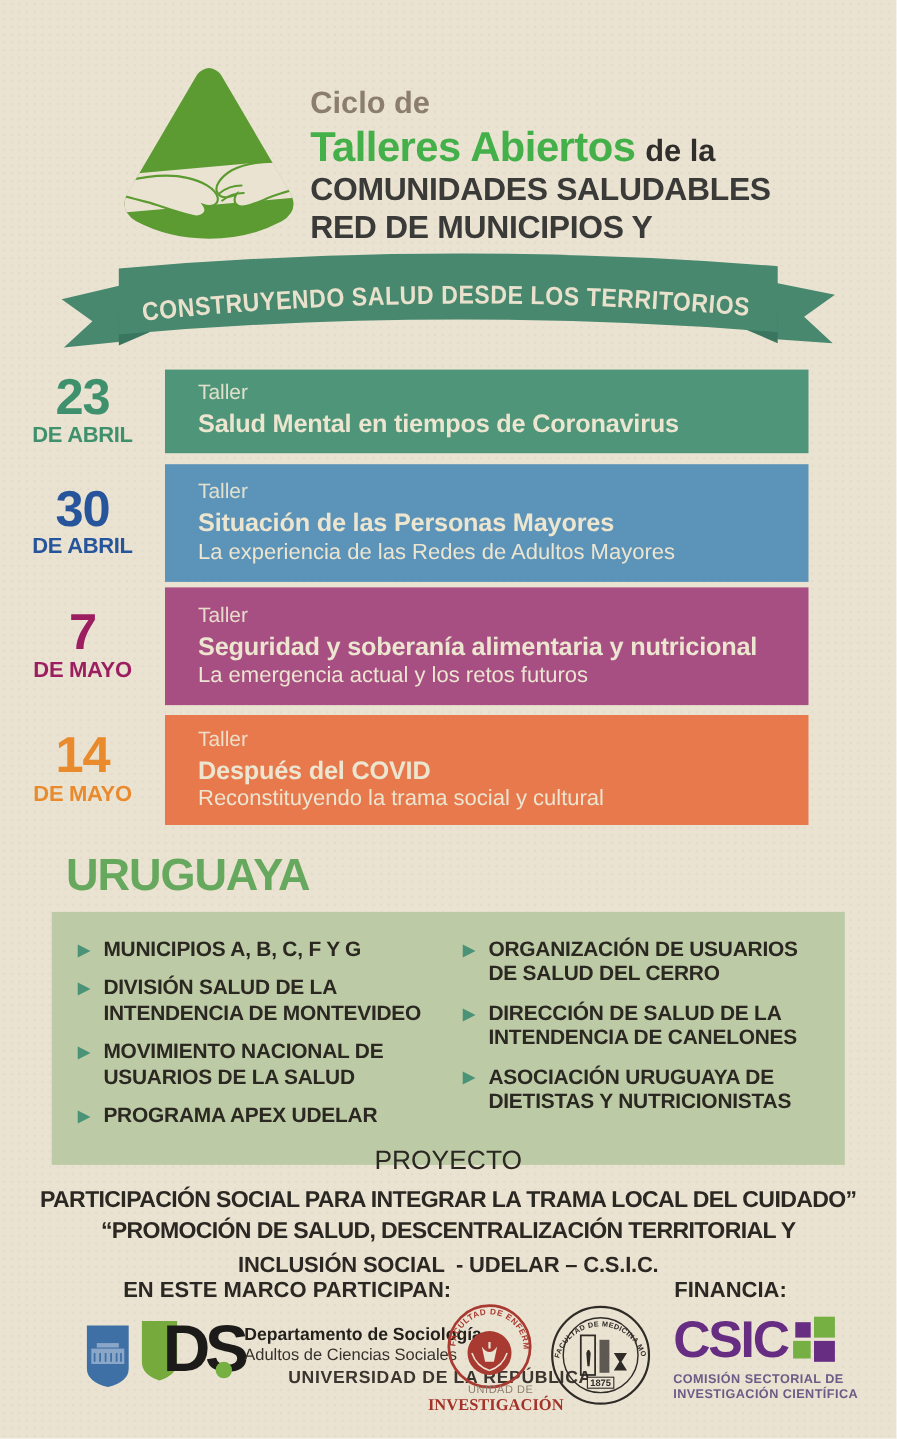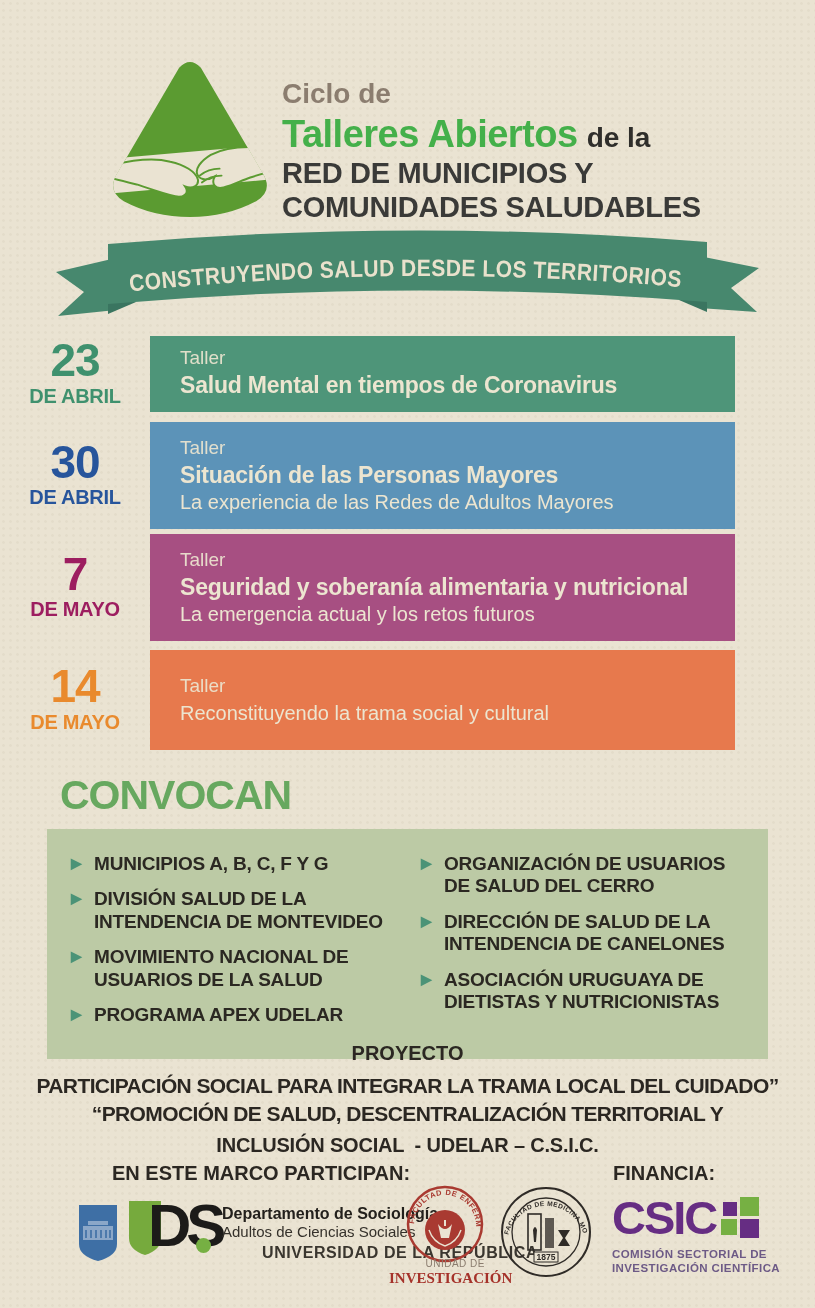--- a/index.html
+++ b/index.html
@@ -41,21 +41,21 @@
   .conv-h{margin:0 0 10px 60px;font-size:41px;font-weight:bold;color:var(--convocan_green,#67a85f);letter-spacing:-1px;}
   .conv-box{margin:0 47px;background:var(--box_green,#bccaa5);padding:24px 18px 20px 22px;display:flex;box-sizing:border-box;}
   .conv-col{box-sizing:border-box;}
   .col-left{width:352px;padding-left:2px;}
   .col-right{flex:1;}
   .conv-item{display:flex;gap:9px;font-size:19px;font-weight:bold;color:#2b2822;
              line-height:1.18;margin-bottom:13px;letter-spacing:-0.2px;}
   .tri{color:var(--bullet_green,#4b9377);font-size:14px;line-height:1.5;flex:0 0 14px;}
   
   .proyecto{position:absolute;top:1042px;left:0;width:815px;text-align:center;color:#2b2722;}
-  .p-label{font-size:20px;font-weight:bold;margin-bottom:7px;}
+  .p-label{font-size:24px;font-weight:normal;margin-bottom:7px;}
   .p-q{font-size:21px;font-weight:bold;letter-spacing:-0.6px;line-height:1.35;white-space:nowrap;}
   .p-cred{font-size:20px;font-weight:bold;margin-top:5px;letter-spacing:-0.2px;white-space:pre;}
   
   .footer{position:absolute;top:0;left:0;width:815px;height:944px;pointer-events:none;}
   .pf-label{position:absolute;left:112px;top:1162px;font-size:20px;font-weight:bold;color:#2b2722;}
   .fin-label{position:absolute;left:613px;top:1162px;font-size:20px;font-weight:bold;color:#2b2722;}
   .shield{position:absolute;}
   .ds-word{position:absolute;left:148px;top:1196px;font-size:60px;font-weight:bold;color:#1c1b19;letter-spacing:-5px;line-height:1;}
   .ds-dot{position:absolute;left:196px;top:1238px;width:15px;height:15px;border-radius:50%;background:var(--csic_green,#76b043);}
   .soc-block{position:absolute;left:222px;top:1204px;color:#23201c;}
@@ -88,22 +88,22 @@
       <g clip-path="url(#triclip)">
         <rect x="-20" y="97" width="212" height="35" fill="#eae3d2" transform="rotate(-5 85 114)"></rect>
         <path d="M 170,94 C 142,90 121,92 106,100 C 96,106 89,115 93,121 C 96,126 104,126 110,122 C 106,130 111,135 119,133 C 128,131 137,126 146,123 C 155,120 163,118 170,116 Z" fill="#eae3d2" stroke="#5b9b31" stroke-width="2"></path>
         <path d="M 0,112 C 26,105 49,103 65,107 C 79,110 91,117 93,125 C 94,131 88,135 80,132 C 85,139 78,144 70,142 C 57,139 43,134 31,130 C 19,127 7,124 0,122 Z" fill="#eae3d2" stroke="#5b9b31" stroke-width="2"></path>
         <path d="M 95,121 C 101,116 108,114 115,114 M 97,128 C 103,123 110,121 117,121" fill="none" stroke="#5b9b31" stroke-width="1.8" stroke-linecap="round"></path>
       </g>
     </svg>
     <div class="titles">
       <div class="t1">Ciclo de</div>
       <div class="t2"><span class="hl">Talleres Abiertos</span><span class="sfx">de la</span></div>
+      <div class="t3">COMUNIDADES SALUDABLES</div>
       <div class="t3">RED DE MUNICIPIOS Y</div>
-      <div class="t3">COMUNIDADES SALUDABLES</div>
     </div>
   </header>
 
   <svg class="ribbon" viewBox="0 0 715 104">
     <path d="M 66,40 L 6,54 L 34,74 L 8,98 L 66,92 Z" fill="#47886e"></path>
     <path d="M 649,38 L 709,50 L 681,70 L 707,94 L 649,90 Z" fill="#47886e"></path>
     <path d="M 58,70 L 58,96 L 86,84 Z" fill="#3a7560"></path>
     <path d="M 657,68 L 657,94 L 629,82 Z" fill="#3a7560"></path>
     <path d="M 58,26 Q 357,0 657,24 L 657,84 Q 357,60 58,86 Z" fill="#47886e"></path>
     <path id="ribbonpath" d="M 76,74 Q 357,44 640,70" fill="none"></path>
@@ -146,27 +146,28 @@
         <div class="bsub">La emergencia actual y los retos futuros</div>
       </div>
     </div>
     <div class="sched-row row-4">
       <div class="date" style="color: rgb(233, 138, 45);">
         <div class="day">14</div>
         <div class="month">DE MAYO</div>
       </div>
       <div class="bar" style="background: rgb(231, 121, 77);">
         <div class="tag">Taller</div>
+        <div class="btitle">Después del COVID</div>
         <div class="bsub">Reconstituyendo la trama social y cultural</div>
       </div>
     </div>
   </section>
 
   <section class="convocan">
-    <h2 class="conv-h">CONVOCAN</h2>
+    <h2 class="conv-h">URUGUAYA</h2>
     <div class="conv-box">
       <div class="conv-col col-left">
         <div class="conv-item">
             <span class="tri">▶</span>
             <span>MUNICIPIOS A, B, C, F Y G</span>
           </div>
         <div class="conv-item">
             <span class="tri">▶</span>
             <span>DIVISIÓN SALUD DE LA INTENDENCIA DE MONTEVIDEO</span>
           </div>

